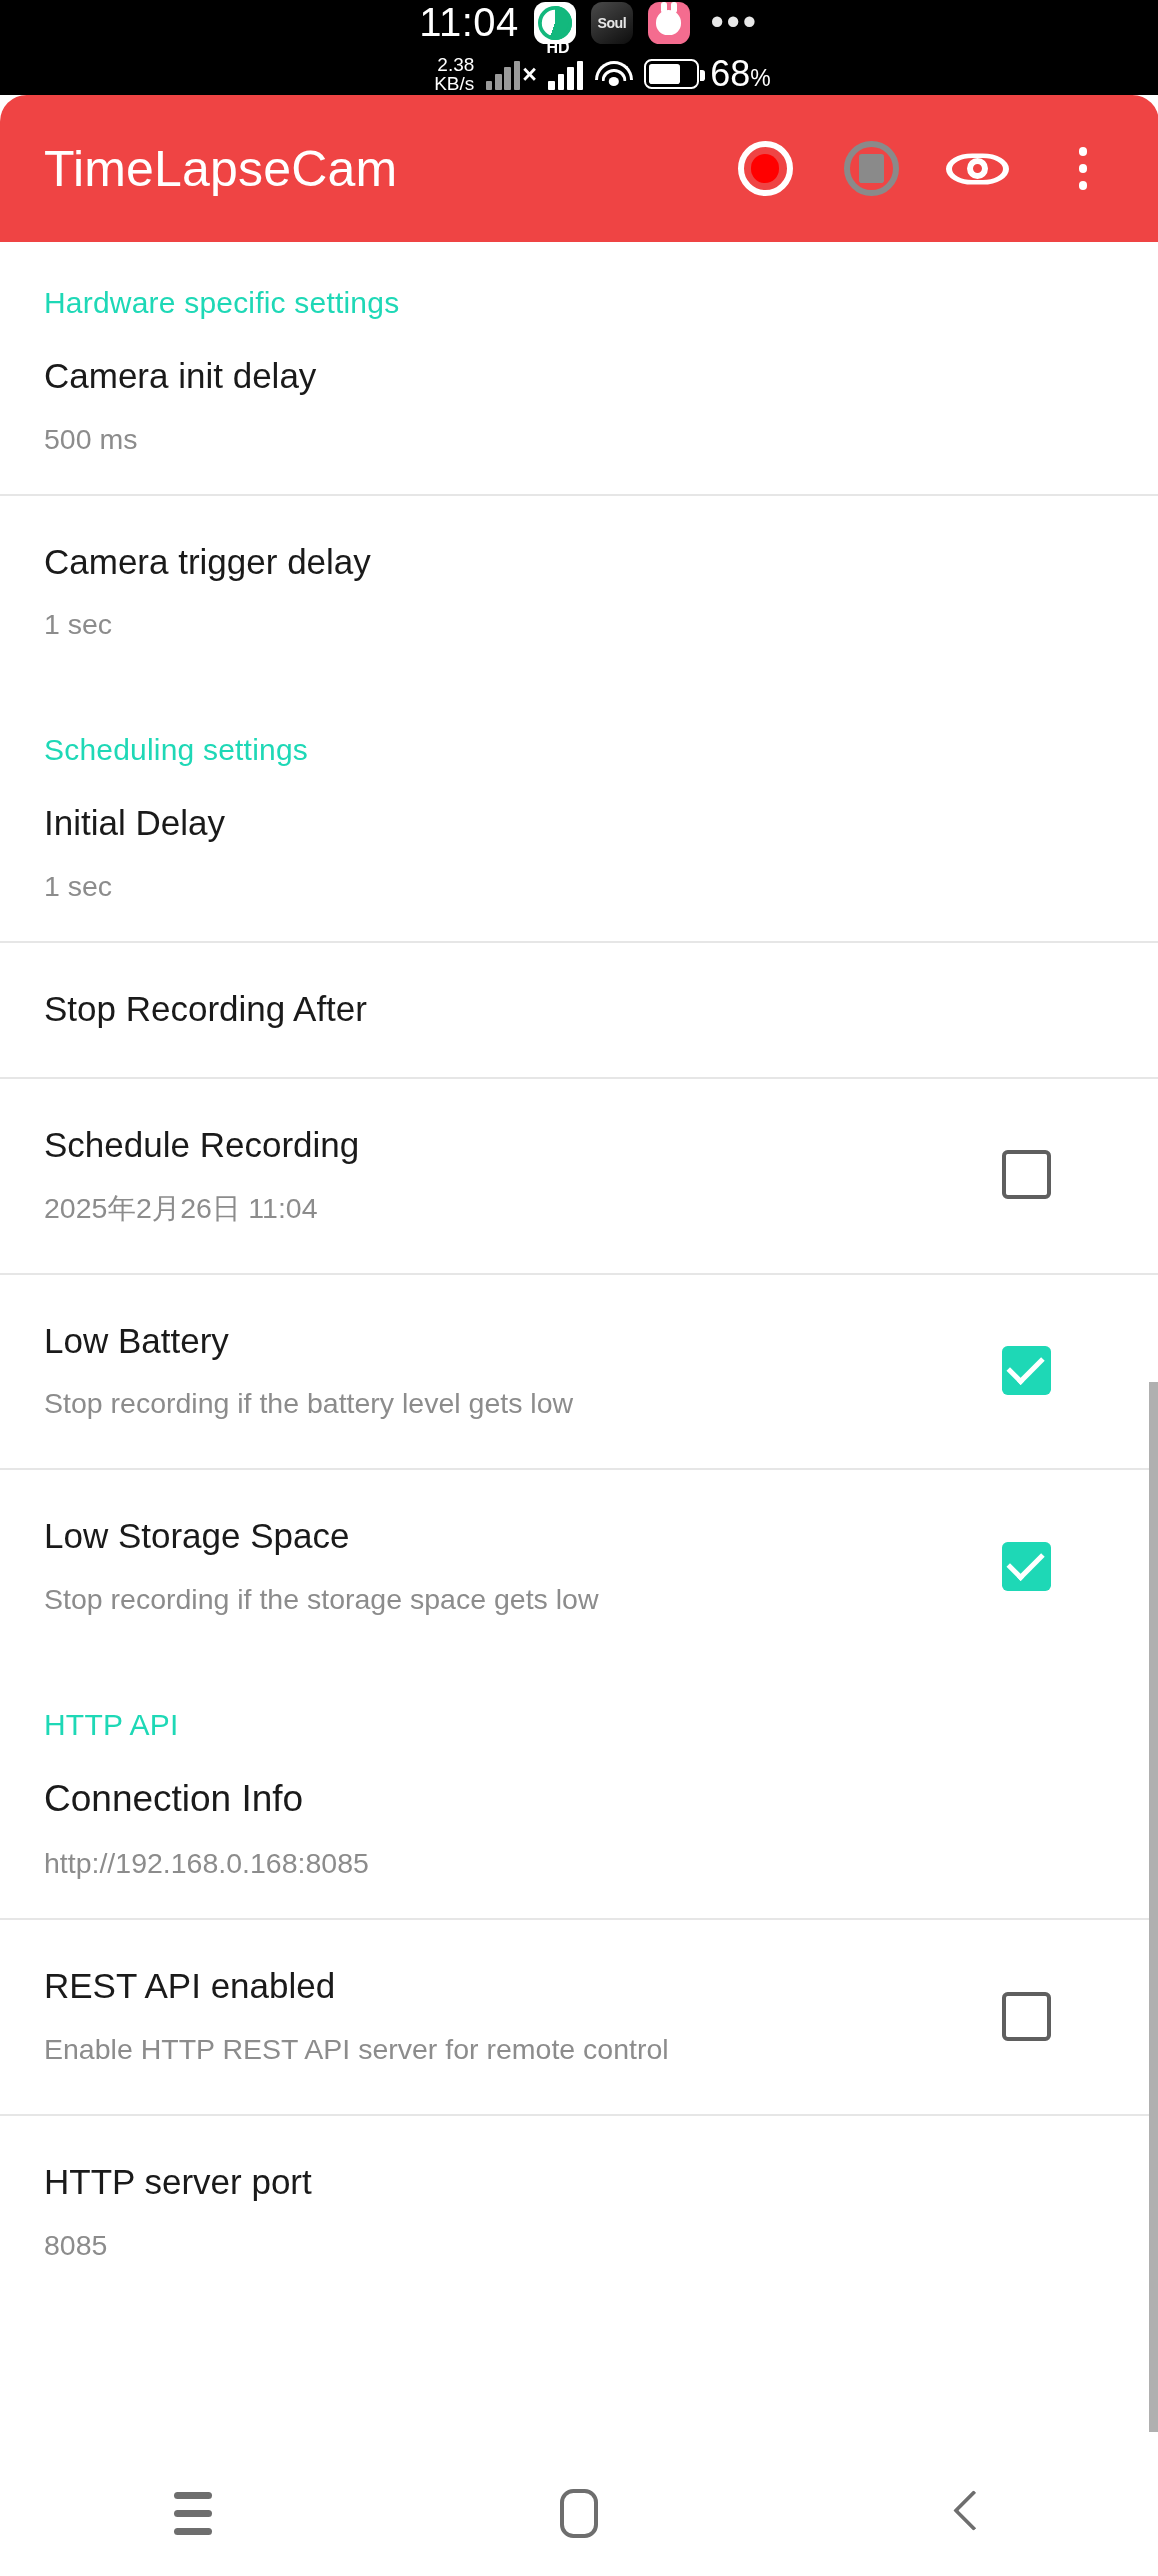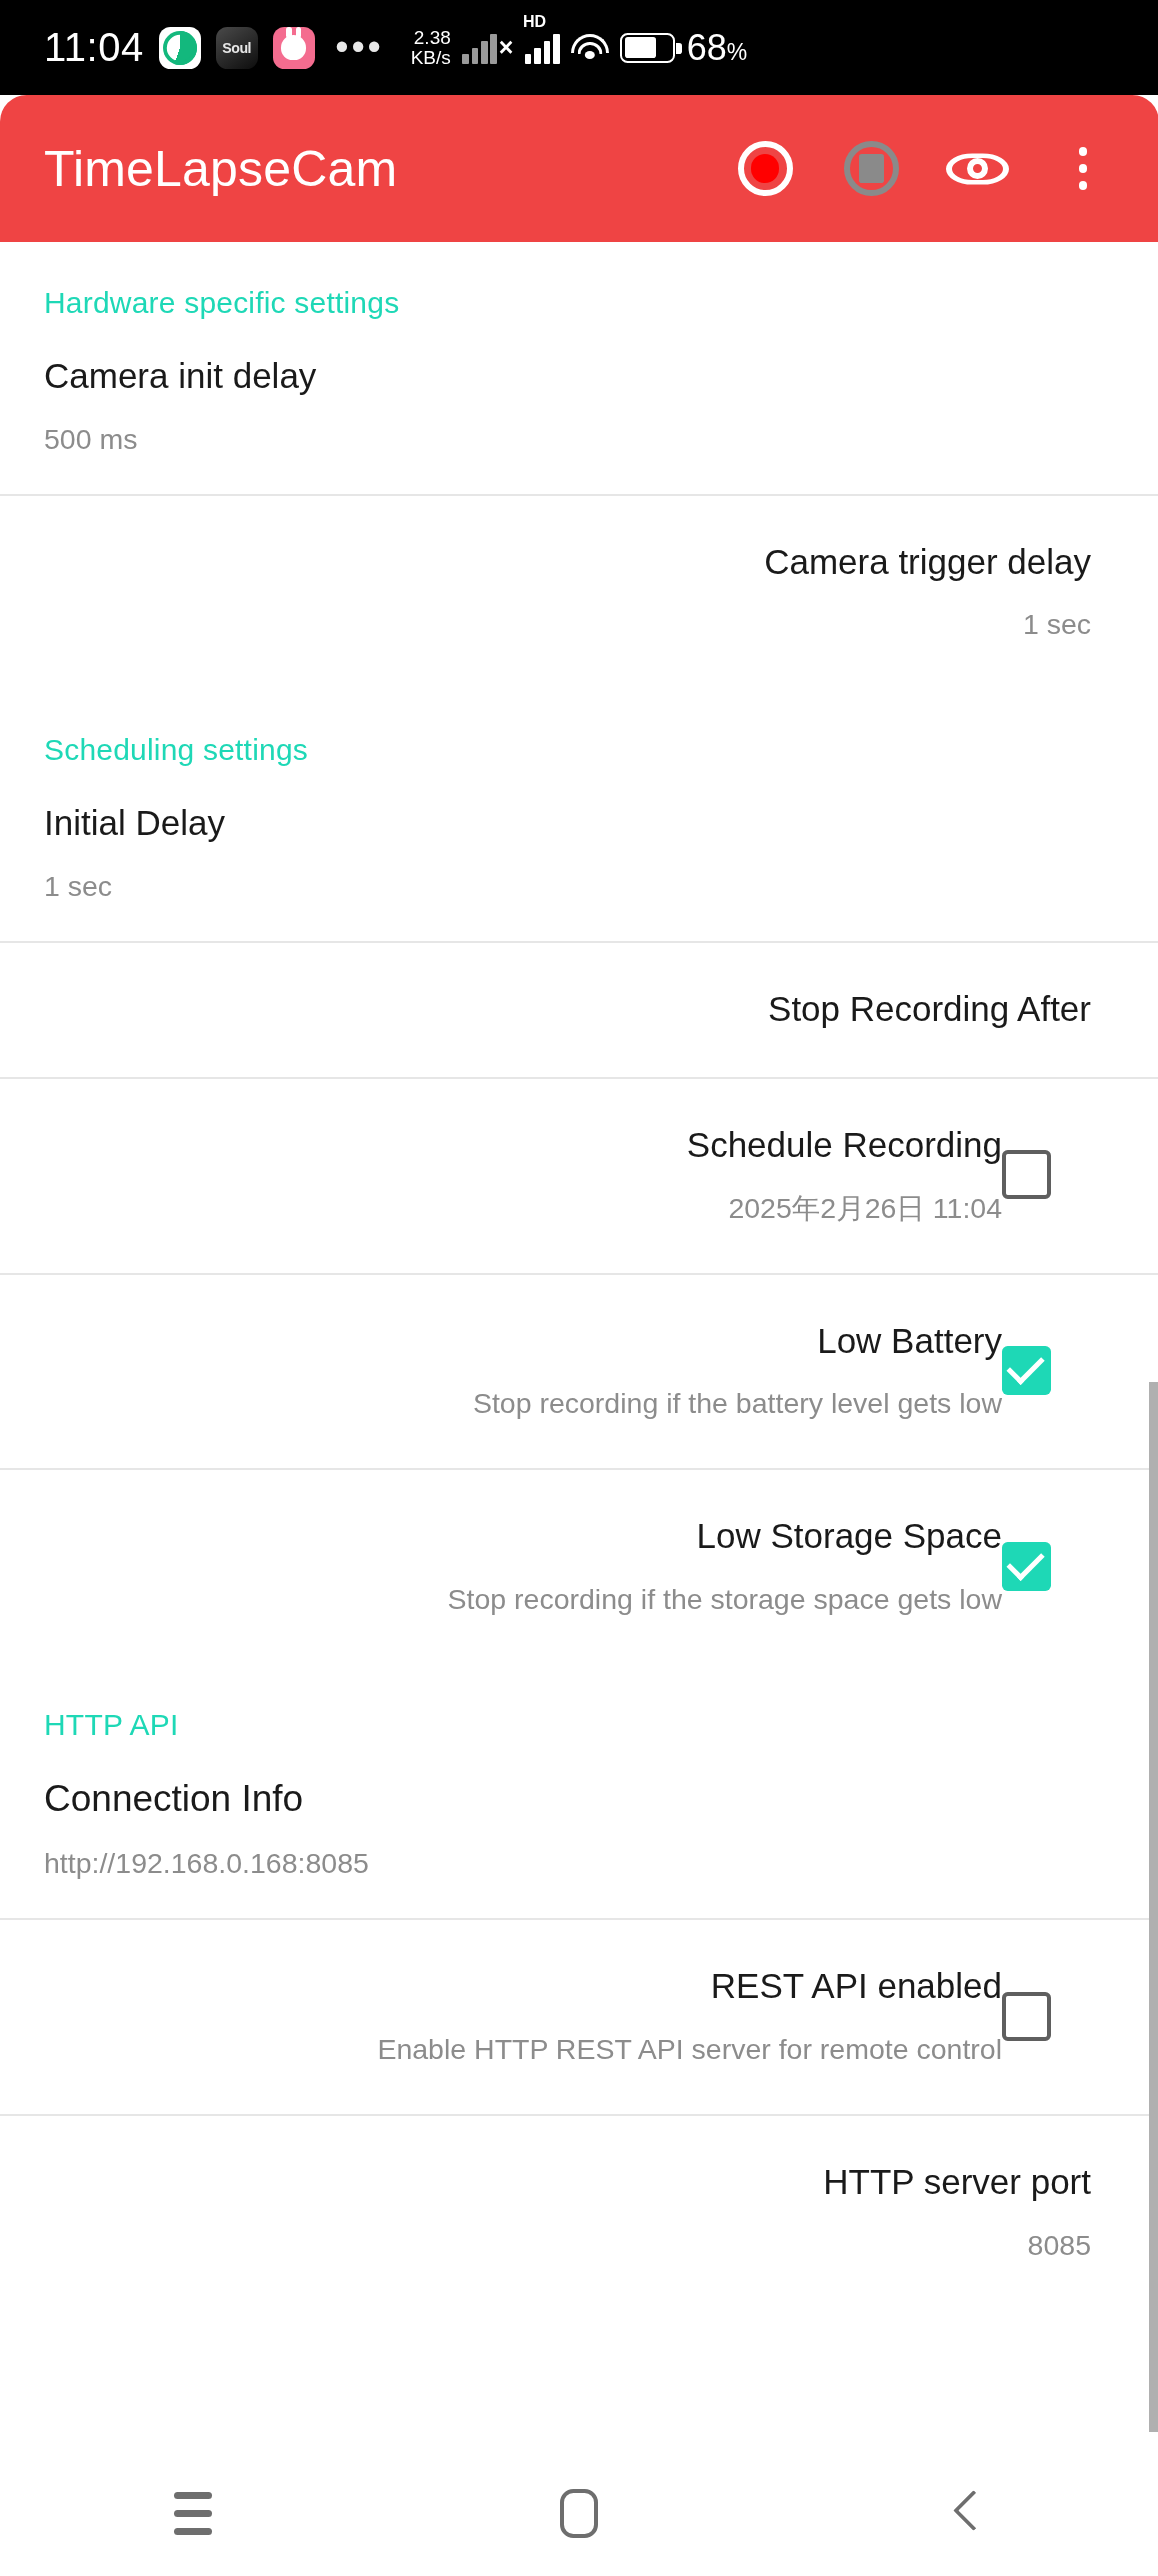--- a/index.html
+++ b/index.html
@@ -7,22 +7,22 @@
     width:1159px; height:2576px;
     background:#ffffff;
     font-family:"Liberation Sans", sans-serif;
     overflow:hidden;
   }
   #screen { position:relative; width:1159px; height:2576px; background:#ffffff; }
 
   
   .statusbar{
     position:absolute; top:0; left:0; width:1159px; height:95px;
-    background:#000; display:flex; align-items:center; 
-    padding:0 25px 0 44px; z-index:40;
+    background:#000; display:flex; align-items:center; justify-content:space-between;
+    padding:0 25px 0 44px; z-index:40;flex-direction:column;
   }
   .sb-left{ display:flex; align-items:center; gap:15px; }
   .sb-clock{ color:#fff; font-size:40px; letter-spacing:0.5px; font-weight:400; }
   .sb-app{ width:42px; height:42px; border-radius:11.4px; display:flex; align-items:center;
            justify-content:center; font-size:15px; color:#fff; overflow:hidden; }
   .app-green{ background:#ffffff; }
   .app-green .swirl{ width:34px;height:34px;border-radius:50%;
     background:conic-gradient(#13b87d 0deg 200deg,#ffffff 200deg 360deg);
     box-shadow:inset 0 0 0 3.8px #13b87d; }
   .app-soul{ background:linear-gradient(145deg,#4a4a4a,#0d0d0d); font-size:14.2px;
@@ -81,21 +81,21 @@
   .eye .pupil{ position:absolute; left:50%; top:50%; width:21px; height:21px; margin:-10.4px 0 0 -10.4px;
       border-radius:50%; border:6.6px solid #fff; }
   .kebab{ display:flex; flex-direction:column; gap:8.5px; align-items:center; }
   .kebab i{ width:8.5px; height:8.5px; border-radius:50%; background:#fff; display:block; }
 
   
   .content{ position:absolute; top:242px; left:0; width:1159px; height:2208px;
             background:#fff; overflow:hidden; }
   .sect-head{ color:#1ed8b6; font-size:30px; padding:44px 44px 0 44px; letter-spacing:0.2px; }
   .row{ position:relative; display:flex; align-items:center; padding:34px 44px 36px 44px; }
-  .row.tall{ padding:44px 68px 46px 44px;text-align:right; }
+  .row.tall{ padding:44px 68px 46px 44px; }
   .row-text{ flex:1; min-width:0; }
   .row-title{ color:#1a1a1a; font-size:35px; font-weight:400; line-height:1.25; }
   .row-title.big{ font-size:37px; }
   .row-sub{ color:#8c8c8c; font-size:28.5px; margin-top:23px; line-height:1.3; }
   .divider{ height:1.9px; background:#e6e6e6; margin:0; }
   .cb{ width:49px; height:49px; border-radius:5.7px; margin-right:40px; flex:none;
        display:flex; align-items:center; justify-content:center; }
   .cb.off{ border:4.7px solid #5f5f5f; background:transparent; }
   .cb.on{ background:#1ed8b6; }
   .cb.on::after{ content:""; width:28.5px; height:15px; border-left:5.7px solid #fff;

